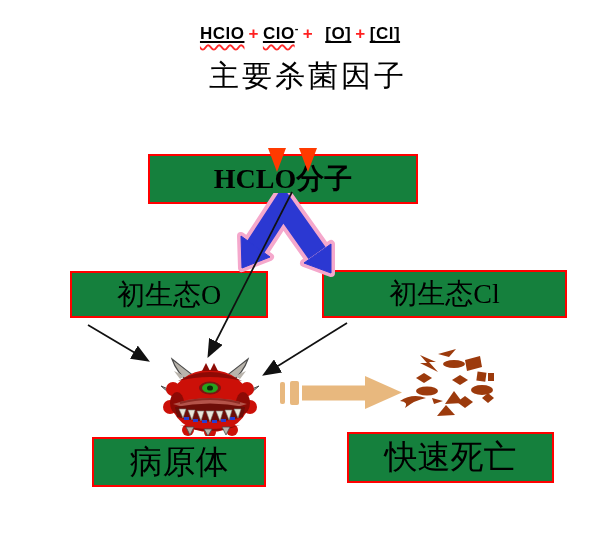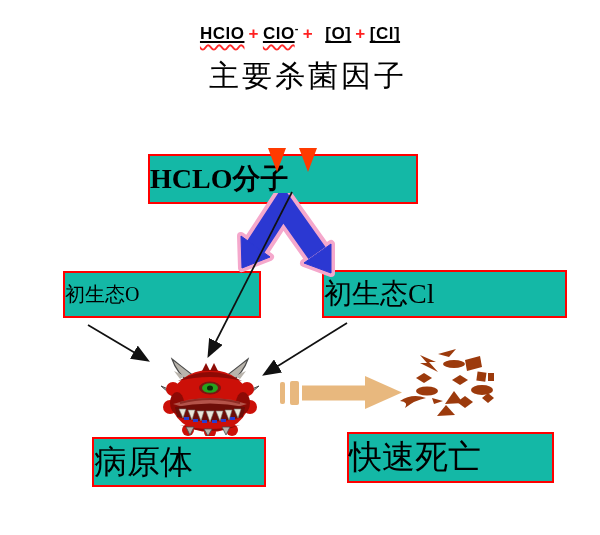--- a/index.html
+++ b/index.html
@@ -17,24 +17,24 @@
               text-decoration-skip-ink:none;text-underline-offset:2px;}
   .plus{color:#ff2020;font-weight:bold;padding:0 4px;text-decoration:none;display:inline-block;}
   .gap{display:inline-block;width:8px;}
   sup{font-size:11px;}
 
   
   .main-title{left:0;top:56px;width:600px;text-align:center;font-size:30px;color:#000;
               letter-spacing:3px;padding-left:8px;}
 
   
-  .rbox{border:2px solid #ff0000;background:#14b8a6;display:flex;
-        align-items:center;justify-content:flex-start;color:#000;box-sizing:border-box;}
+  .rbox{border:2px solid #ff0000;background:#15803d;display:flex;
+        align-items:center;justify-content:center;color:#000;box-sizing:border-box;}
   .box-hclo{left:148px;top:154px;width:270px;height:50px;font-size:28px;font-weight:bold;}
-  .box-o{left:63px;top:271px;width:198px;height:47px;font-size:20px;}
+  .box-o{left:70px;top:271px;width:198px;height:47px;font-size:28px;}
   .box-cl{left:322px;top:270px;width:245px;height:48px;font-size:28px;}
   .box-pathogen{left:92px;top:437px;width:174px;height:50px;font-size:33px;}
   .box-death{left:347px;top:432px;width:207px;height:51px;font-size:33px;}
 
   
   .tri{width:0;height:0;border-left:9px solid transparent;border-right:9px solid transparent;
        border-top:24px solid #ff3a00;}
   .tri1{left:268px;top:148px;}
   .tri2{left:299px;top:148px;}
 

